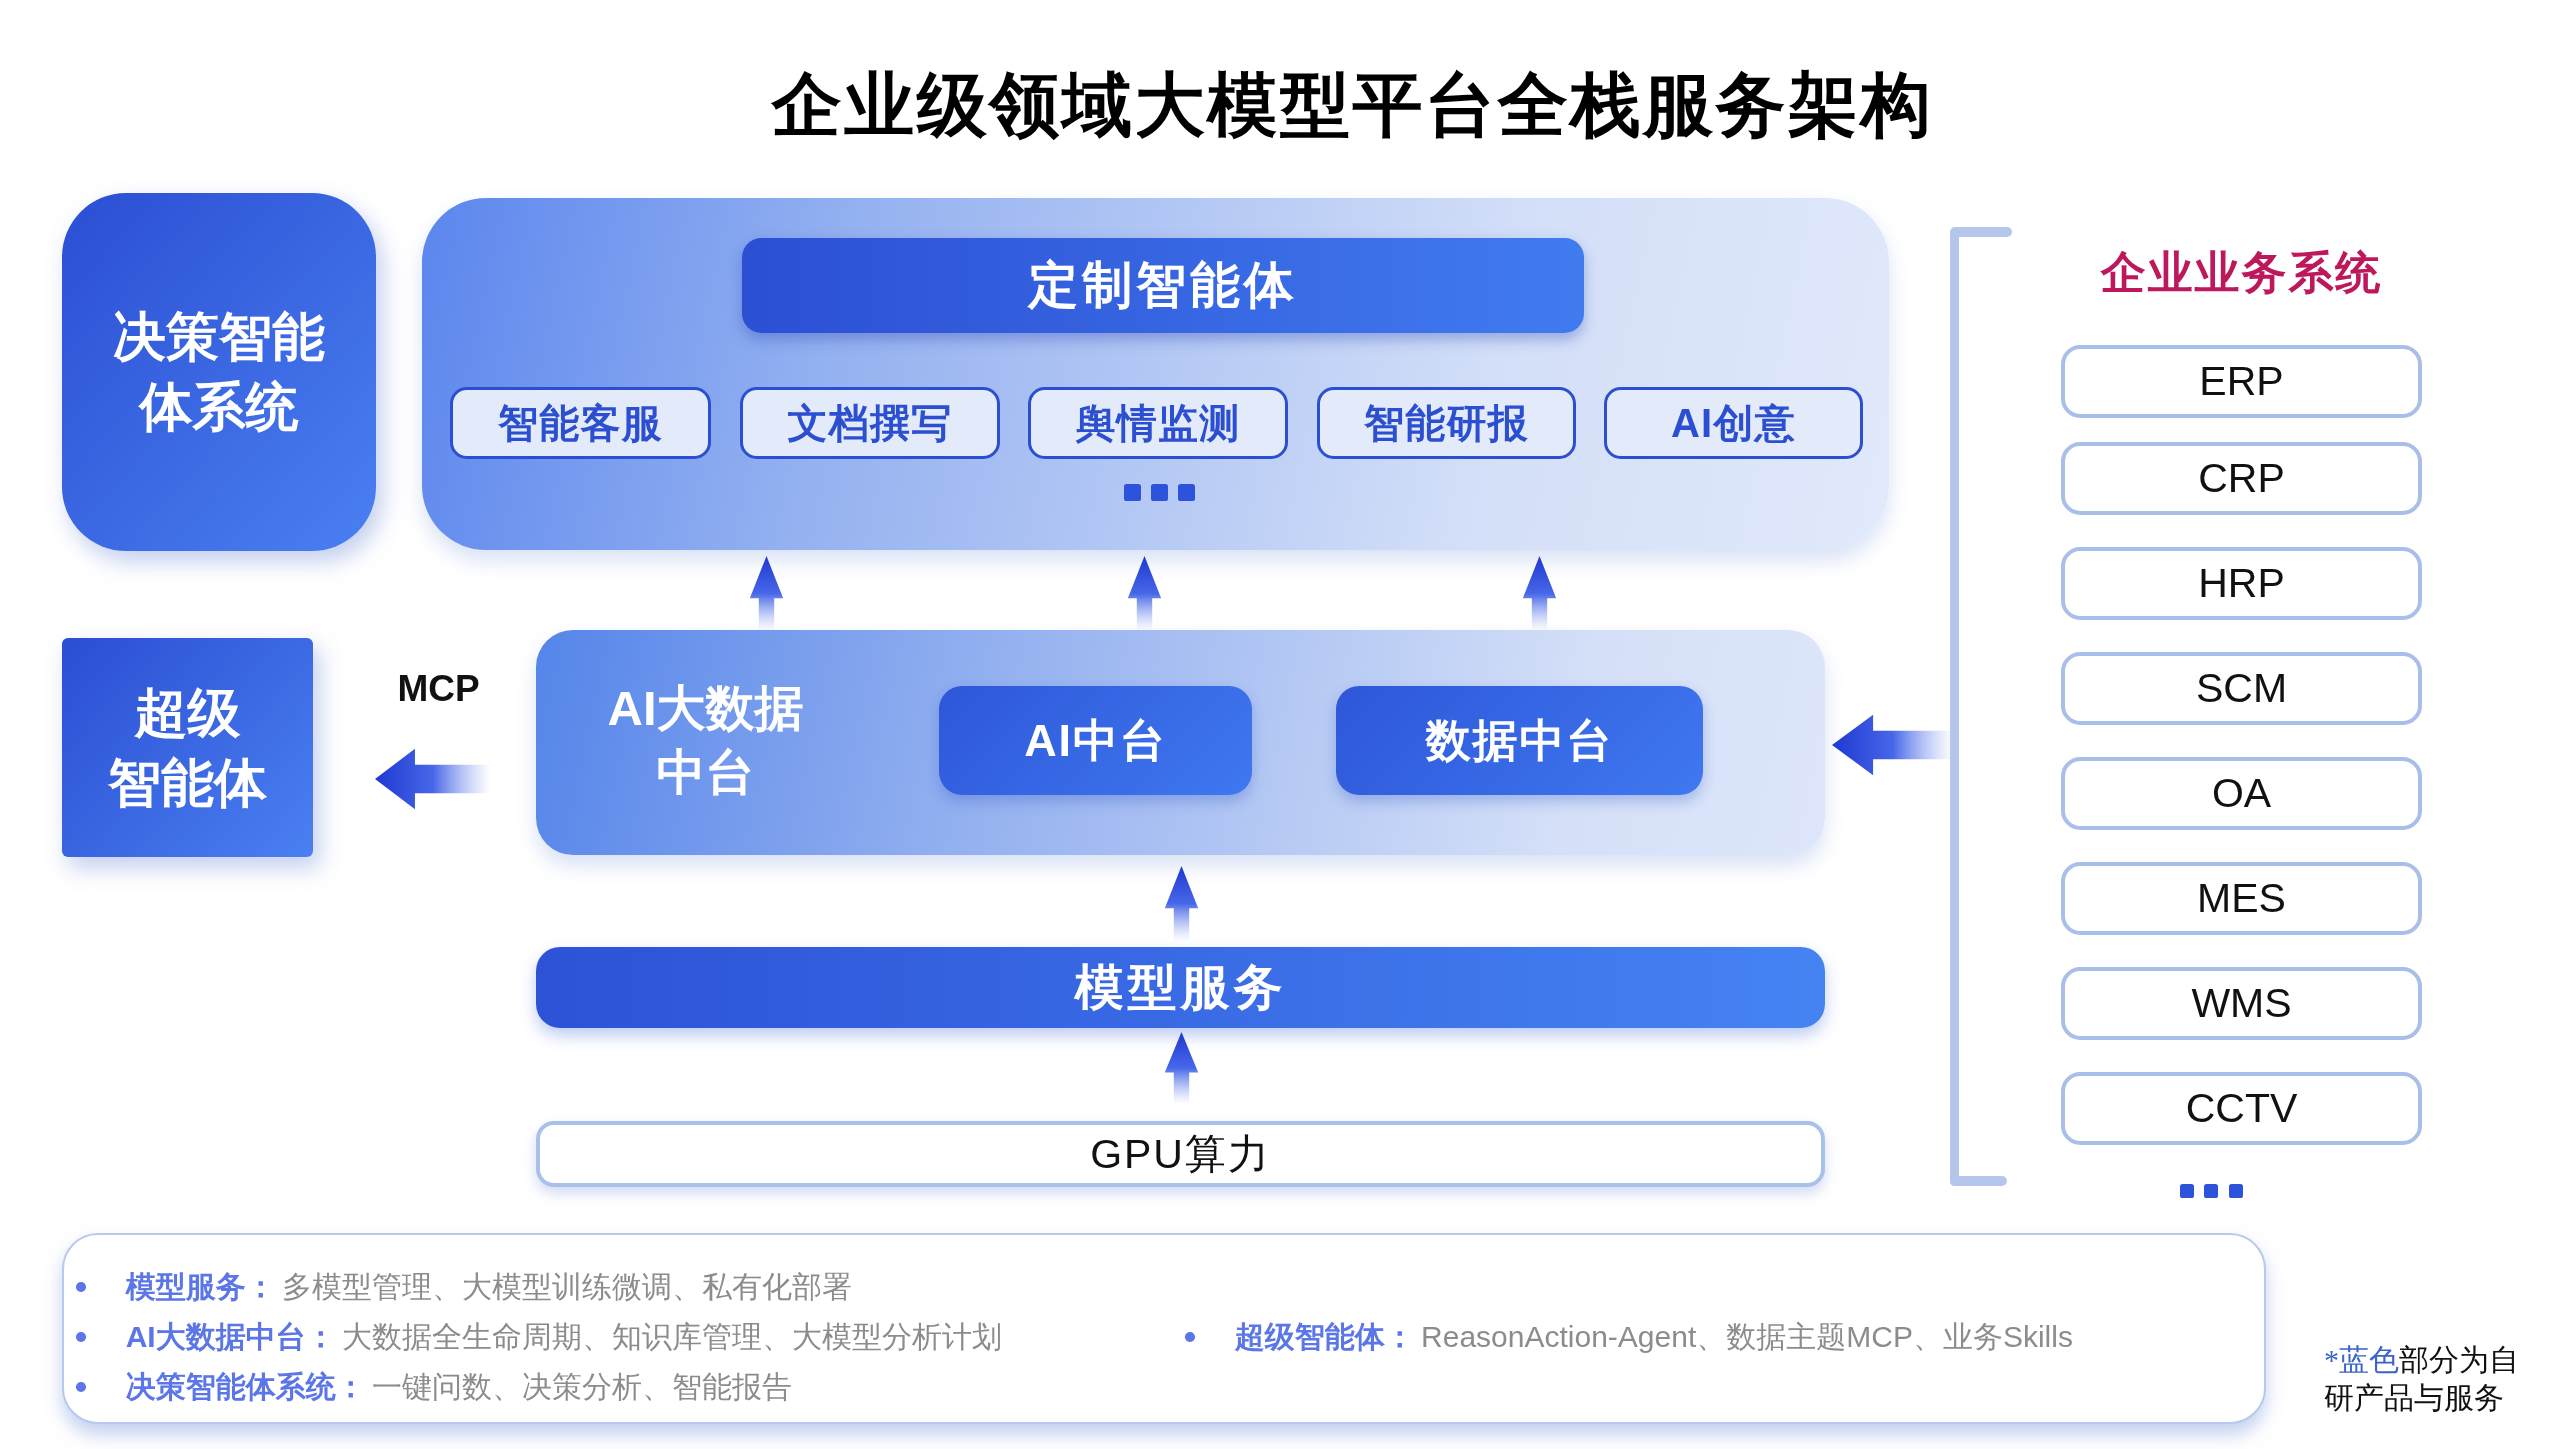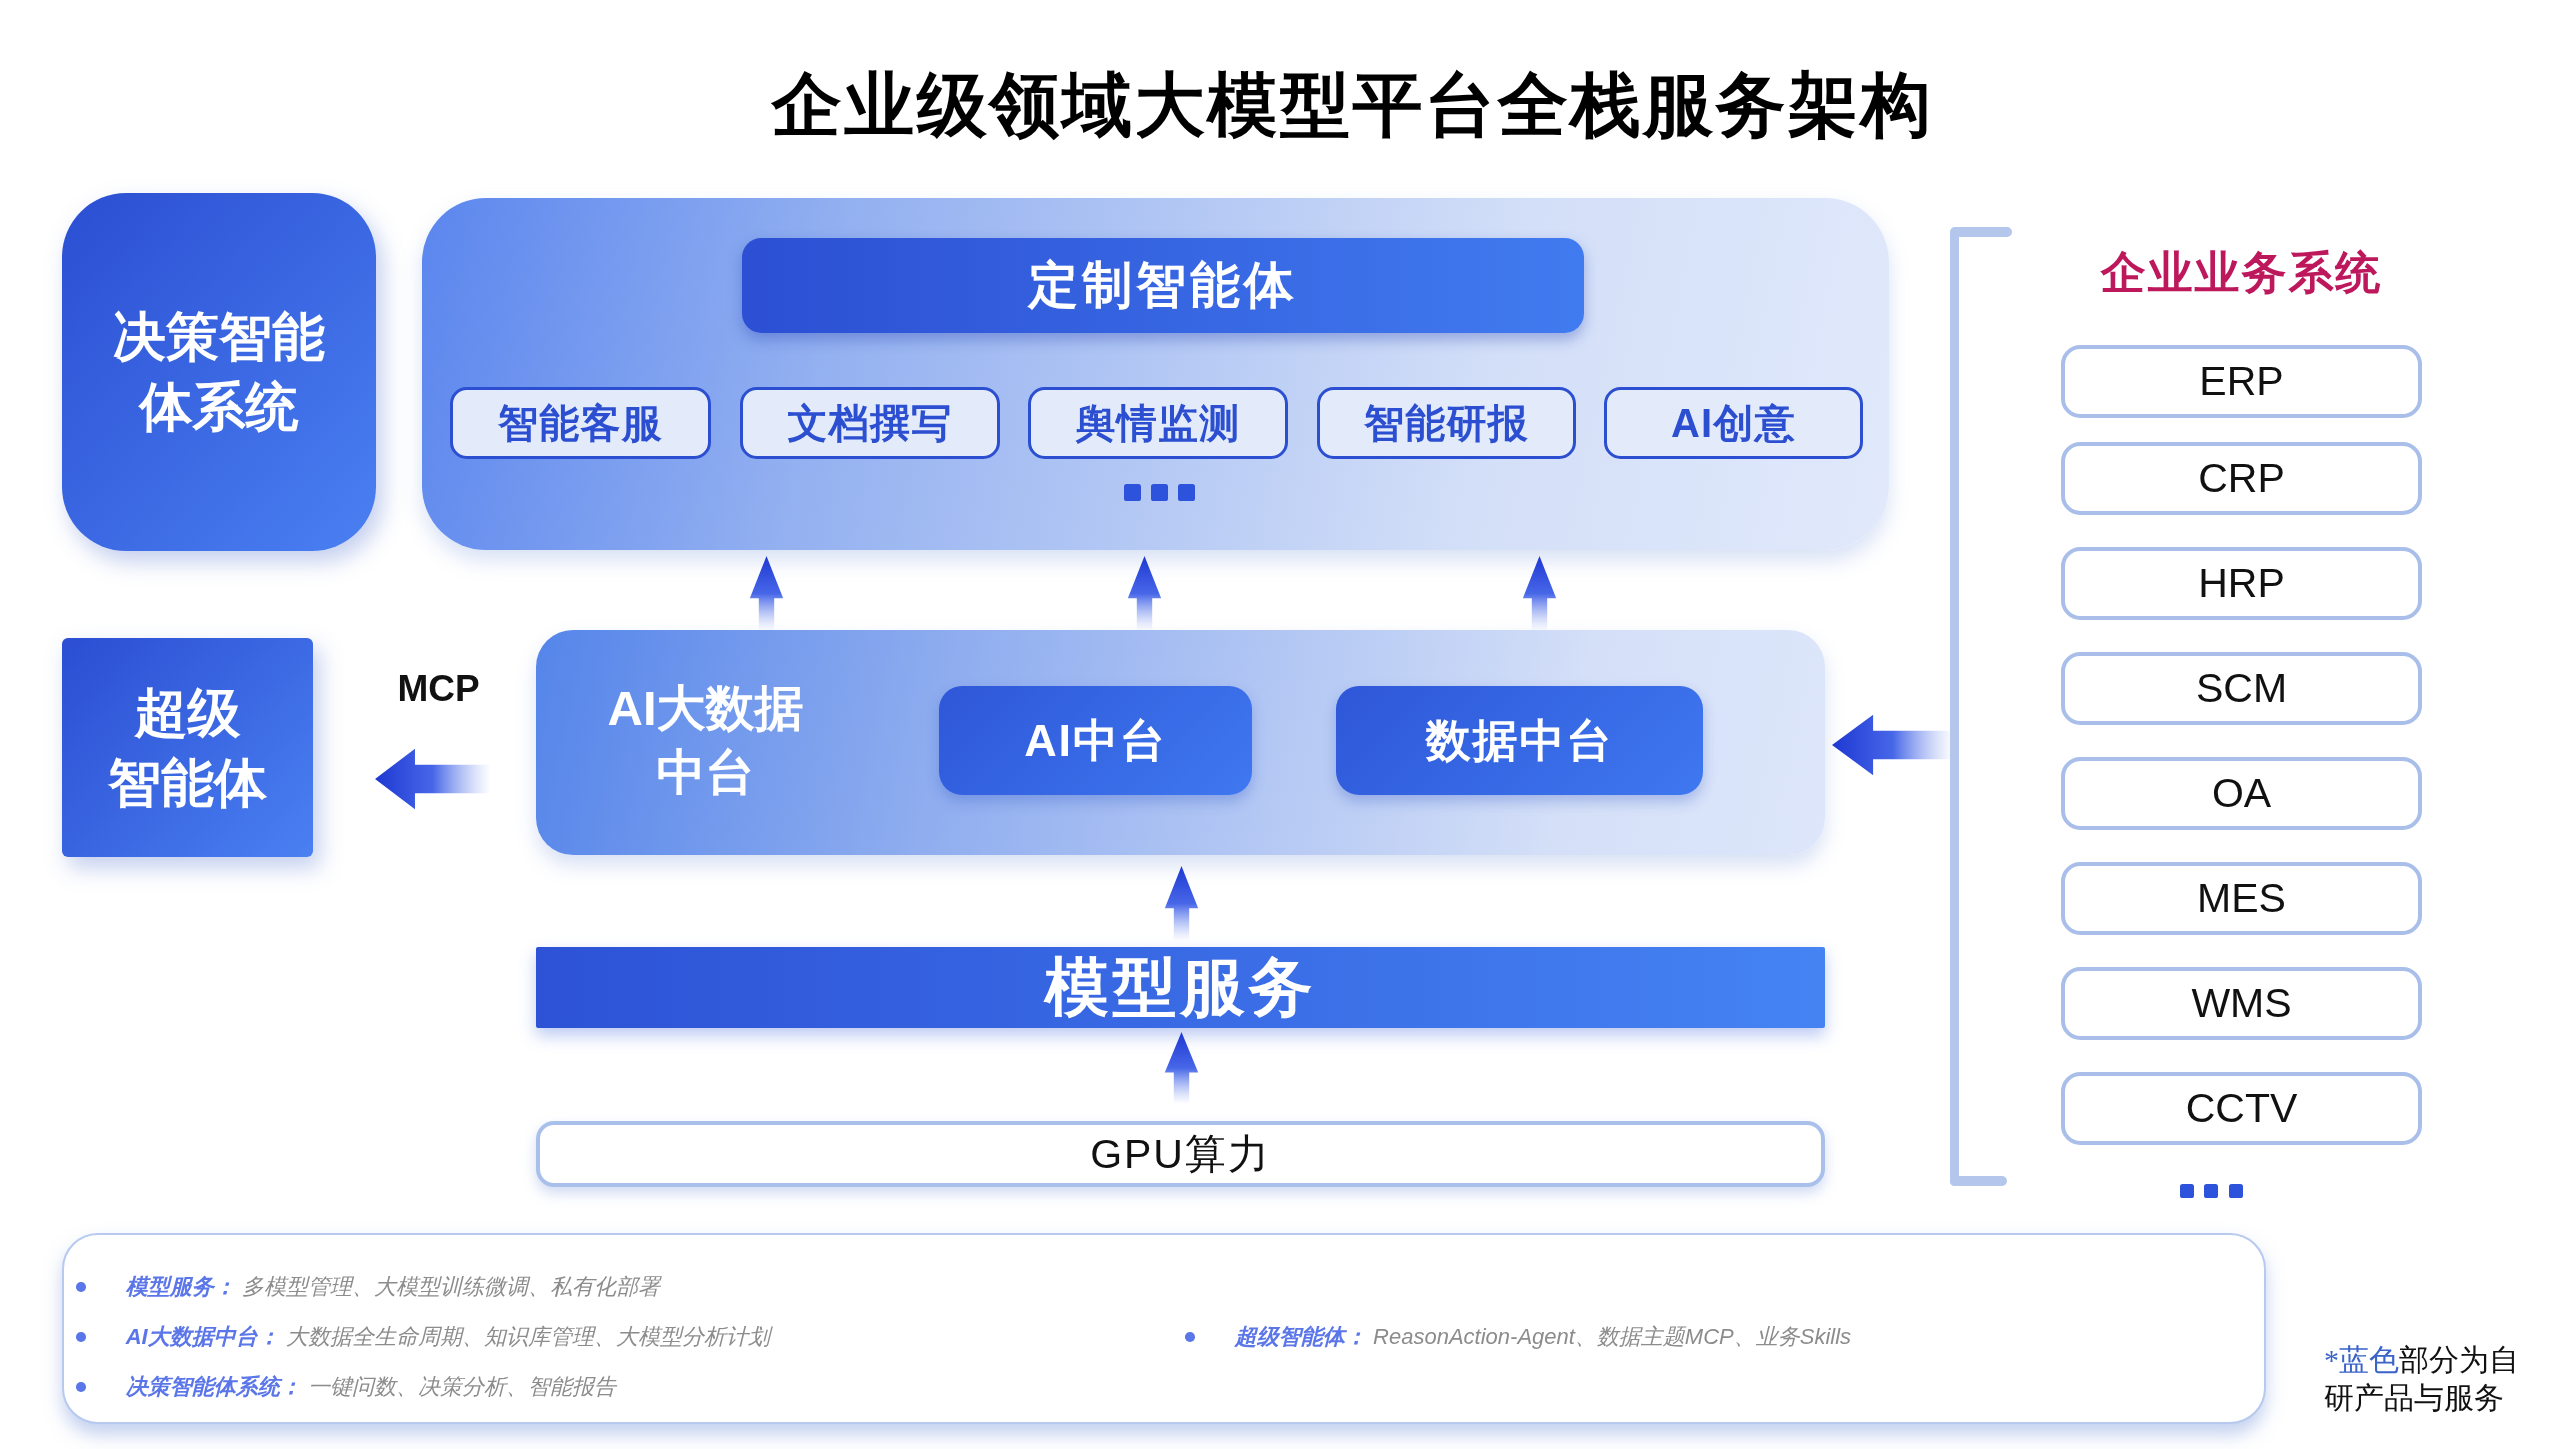--- a/index.html
+++ b/index.html
@@ -61,23 +61,23 @@
   .inner-blue{
     background:linear-gradient(135deg,#2e57d8 0%,#3f78f0 100%);
     color:#fff;font-weight:700;border-radius:23px;
     display:flex;align-items:center;justify-content:center;
     box-shadow:0 6.4px 13px rgba(50,90,200,.30);
   }
   .ai-box{left:939px;top:686px;width:313px;height:109px;font-size:45px;letter-spacing:1.9px;}
   .dc-box{left:1336px;top:686px;width:367px;height:109px;font-size:45px;letter-spacing:1.9px;}
   
   .model-bar{
-    left:536px;top:947px;width:1289px;height:81px;border-radius:2px;
+    left:536px;top:947px;width:1289px;height:81px;border-radius:24px;
     background:linear-gradient(90deg,#2d52d6 0%,#4583f3 100%);
-    color:#fff;font-size:64px;font-weight:700;letter-spacing:3.9px;
+    color:#fff;font-size:49px;font-weight:700;letter-spacing:3.9px;
     display:flex;align-items:center;justify-content:center;
     box-shadow:0 7.7px 15.5px rgba(70,110,220,.35);
   }
   
   .gpu-bar{
     left:536px;top:1121px;width:1289px;height:66px;border-radius:18px;
     background:#fff;border:4.5px solid #a9c0ea;box-sizing:border-box;
     color:#111;font-size:41px;font-weight:500;letter-spacing:1.9px;
     display:flex;align-items:center;justify-content:center;
     box-shadow:0 6.4px 13px rgba(140,165,225,.4);
@@ -91,21 +91,21 @@
     left:2061px;width:361px;height:73px;border-radius:19.3px;background:#fff;
     border:4.5px solid #a9bfe9;box-sizing:border-box;color:#111;
     font-size:41px;font-weight:500;display:flex;align-items:center;justify-content:center;
   }
   
   .legend{
     left:62px;top:1233px;width:2204px;height:191px;border-radius:36px;background:#fff;
     border:2.6px solid #b7c9ee;box-sizing:border-box;
     box-shadow:0 10.3px 16.7px rgba(140,165,225,.5);
   }
-  .legend-row{height:36px;display:flex;align-items:center;font-size:22px;white-space:nowrap;font-style:italic;}
+  .legend-row{height:36px;display:flex;align-items:center;font-size:30px;white-space:nowrap;}
   .legend-bullet{width:9.7px;height:9.7px;border-radius:50%;background:#5b76e8;margin-right:40px;flex:none;}
   .legend-label{color:#5b76e8;font-weight:700;margin-right:6.4px;}
   .legend-desc{color:#8c8c8c;font-weight:400;}
   
   .footnote{
     left:2324px;top:1341px;width:245px;
     font-family:"Liberation Serif","DejaVu Serif",serif;
     font-size:30px;line-height:1.25;color:#111;
   }
   .footnote .hl{color:#3a64c8;}

